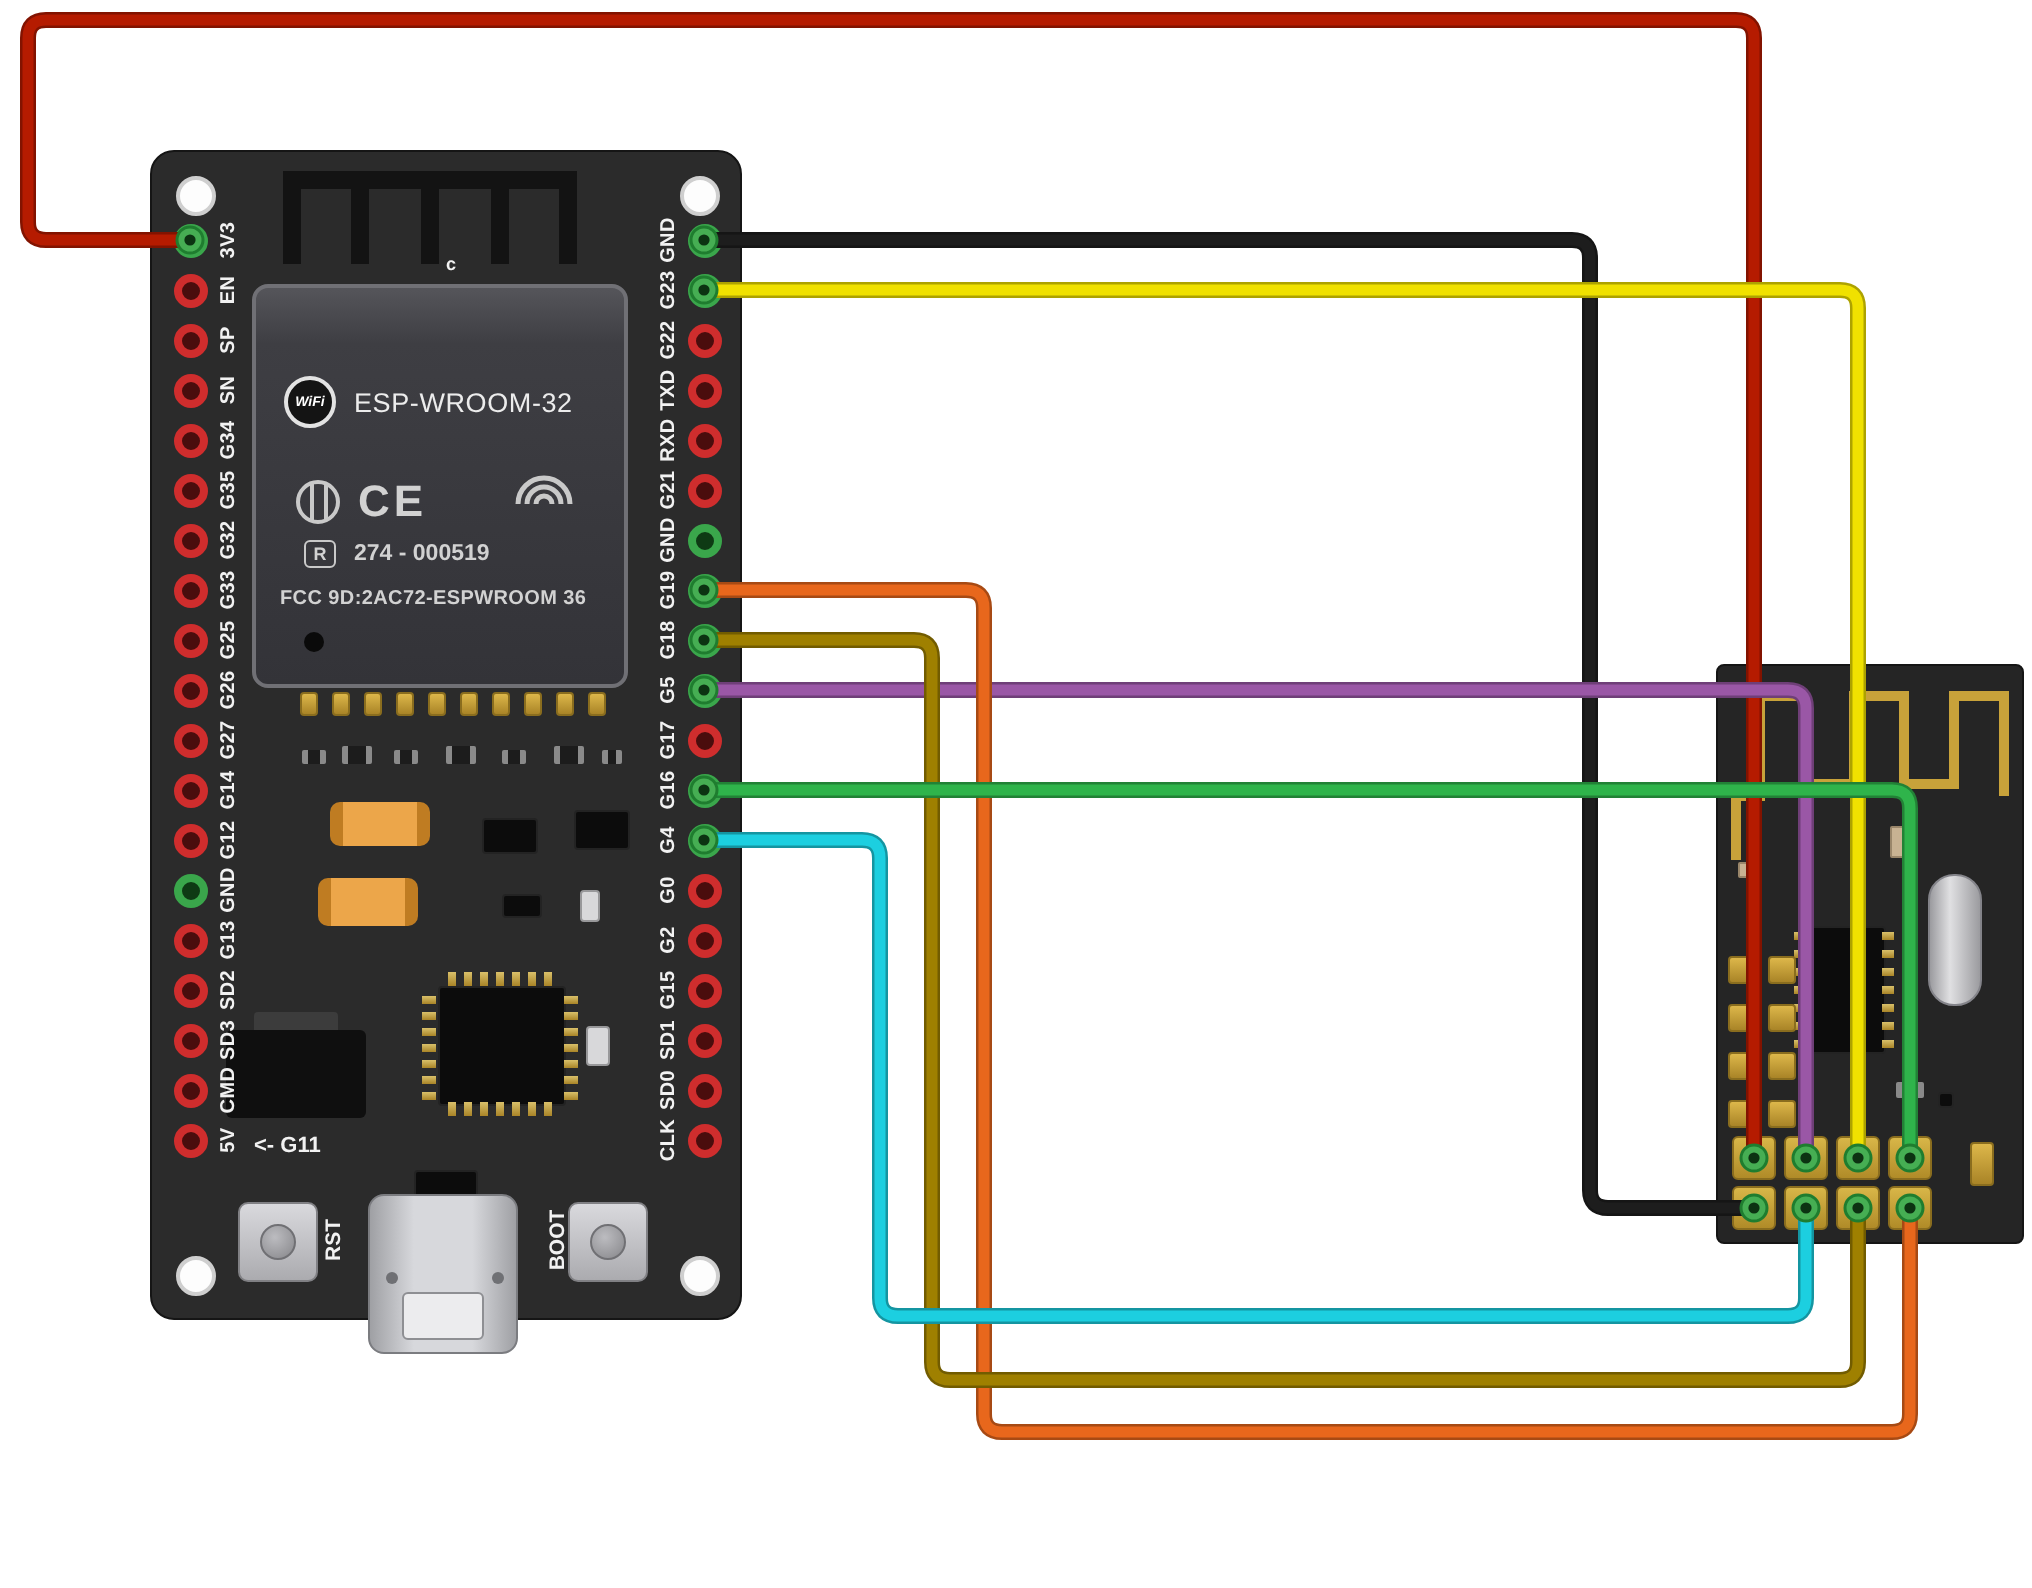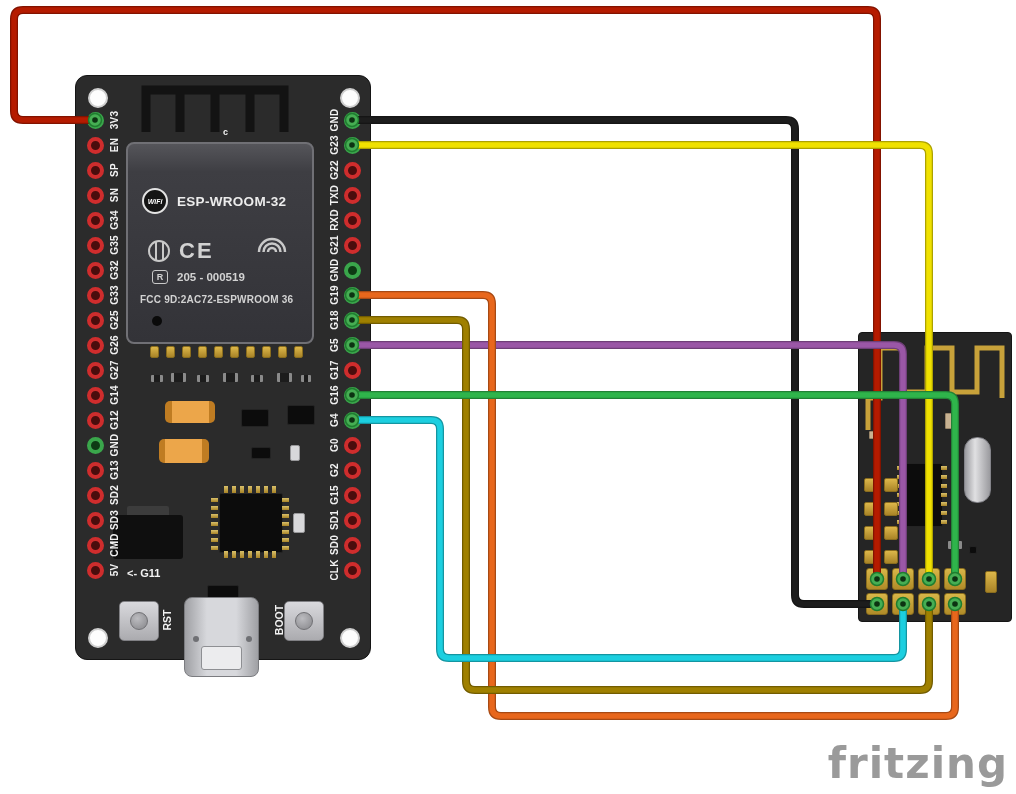--- a/index.html
+++ b/index.html
@@ -3,21 +3,21 @@
 <meta charset="utf-8">
 <style>
   *{box-sizing:border-box;margin:0;padding:0}
   html,body{width:1016px;height:794px;background:#ffffff;font-family:"Liberation Sans",sans-serif;overflow:hidden}
   #stage{position:relative;width:1016px;height:794px;background:#fff}
   .board{position:absolute;z-index:1;background:#2b2b2b;border:1px solid #151515;border-radius:12px}
   .hole{position:absolute;width:20px;height:20px;border-radius:50%;background:#fdfdfd;border:2px solid #cfcfcf}
   .shield{position:absolute;left:50px;top:66px;width:188px;height:202px;background:linear-gradient(180deg,#55555a,#3e3e43 14%,#333338);border:2px solid #707075;border-radius:8px;color:#d6d6d6}
   .shield-row{position:absolute;display:flex;align-items:center;gap:9px;white-space:nowrap}
   .wifi-logo{width:26px;height:26px;border-radius:50%;background:#141414;border:2px solid #e3e3e3;color:#fff;font-size:7px;font-weight:bold;font-style:italic;display:flex;align-items:center;justify-content:center;flex:0 0 auto}
-  .model{font-size:13.5px;font-weight:bold;color:#ececec;letter-spacing:.3px}
+  .model{font-size:13.5px;font-weight:normal;color:#ececec;letter-spacing:.3px}
   .certcircle{width:22px;height:22px;border-radius:50%;border:2px solid #c9c9c9;background:repeating-linear-gradient(90deg,transparent 0 5px,#c9c9c9 5px 7px);flex:0 0 auto}
   .ce{font-size:22px;font-weight:bold;color:#d2d2d2;letter-spacing:2px}
   .rbox{width:16px;height:14px;border:1.5px solid #c9c9c9;border-radius:3px;font-size:9px;font-weight:bold;display:flex;align-items:center;justify-content:center;color:#d2d2d2;flex:0 0 auto}
   .serial{font-size:11.5px;font-weight:bold;color:#d2d2d2}
   .fcc{font-size:10px;font-weight:bold;color:#d2d2d2;letter-spacing:.2px}
   .blackdot{position:absolute;width:10px;height:10px;border-radius:50%;background:#0a0a0a}
   .pin{position:absolute;z-index:4;width:17px;height:17px;border-radius:50%;border:4.5px solid #cf2d2d;background:#4a0d0d}
   .pin.connected{border-color:#3aa64b;background:#0e3a14}
   .pinlabel{position:absolute;z-index:5;width:40px;height:16px;line-height:16px;text-align:center;font-size:10px;font-weight:bold;color:#f2f2f2;transform:rotate(-90deg);letter-spacing:.2px}
   .vlabel{position:absolute;z-index:5;width:34px;height:12px;line-height:12px;text-align:center;font-size:10.5px;font-weight:bold;color:#f2f2f2;transform:rotate(-90deg)}
@@ -58,21 +58,21 @@
       <div class="shield-row" style="left:14px;top:44px">
         <div class="wifi-logo">WiFi</div>
         <div class="model">ESP-WROOM-32</div>
       </div>
       <div class="shield-row" style="left:20px;top:94px">
         <div class="certcircle"></div>
         <div class="ce">CE</div>
       </div>
       <div class="shield-row" style="left:24px;top:126px">
         <div class="rbox">R</div>
-        <div class="serial">205 - 000519</div>
+        <div class="serial">274 - 000519</div>
       </div>
       <div class="shield-row" style="left:12px;top:150px">
         <div class="fcc">FCC 9D:2AC72-ESPWROOM 36</div>
       </div>
       <div class="blackdot" style="left:24px;top:172px"></div>
     </div>
 
     <div class="silk" style="left:147px;top:51px;font-size:9px">c</div>
 
     <div class="smd" style="left:75px;top:299px;width:12px;height:7px"></div>
@@ -205,21 +205,20 @@
       <g>
         <circle cx="352" cy="420" r="6.5" fill="#46ae53" stroke="#1f7d2f" stroke-width="1.5"></circle>
         <circle cx="352" cy="420" r="2.8" fill="#0c3312"></circle>
       </g>
       <g>
         <circle cx="903" cy="604" r="6.5" fill="#46ae53" stroke="#1f7d2f" stroke-width="1.5"></circle>
         <circle cx="903" cy="604" r="2.8" fill="#0c3312"></circle>
       </g>
     </svg>
 
-  <div class="watermark">fritzing</div>
 <div class="pin connected" style="left: 86.5px; top: 111.5px;"></div>
     <div class="pinlabel" style="left: 95px; top: 112px;">3V3</div>
     <div class="pin" style="left: 86.5px; top: 136.5px;"></div>
     <div class="pinlabel" style="left: 95px; top: 137px;">EN</div>
     <div class="pin" style="left: 86.5px; top: 161.5px;"></div>
     <div class="pinlabel" style="left: 95px; top: 162px;">SP</div>
     <div class="pin" style="left: 86.5px; top: 186.5px;"></div>
     <div class="pinlabel" style="left: 95px; top: 187px;">SN</div>
     <div class="pin" style="left: 86.5px; top: 211.5px;"></div>
     <div class="pinlabel" style="left: 95px; top: 212px;">G34</div>

